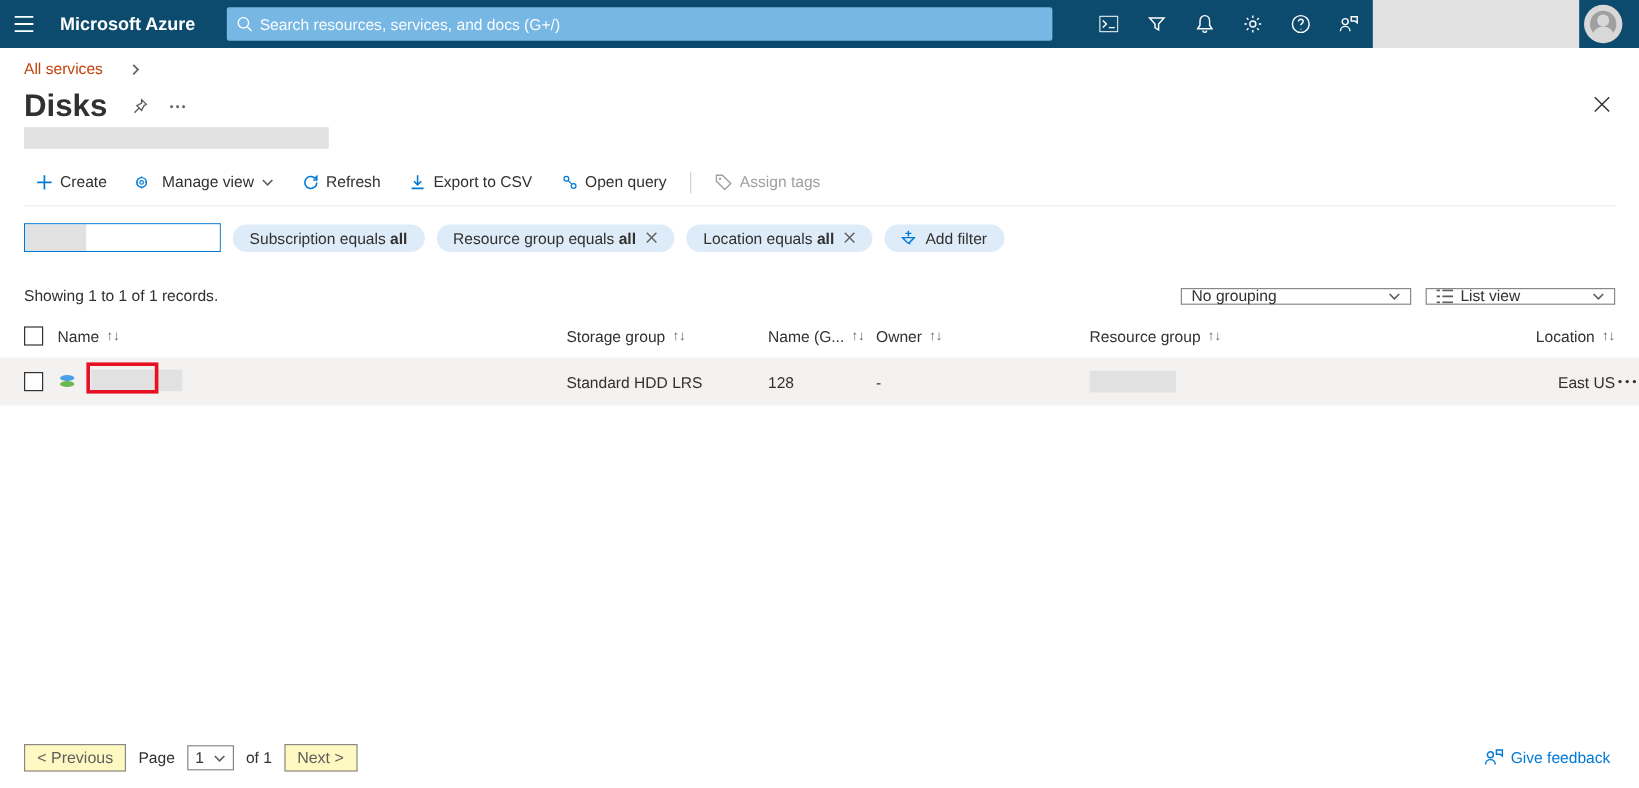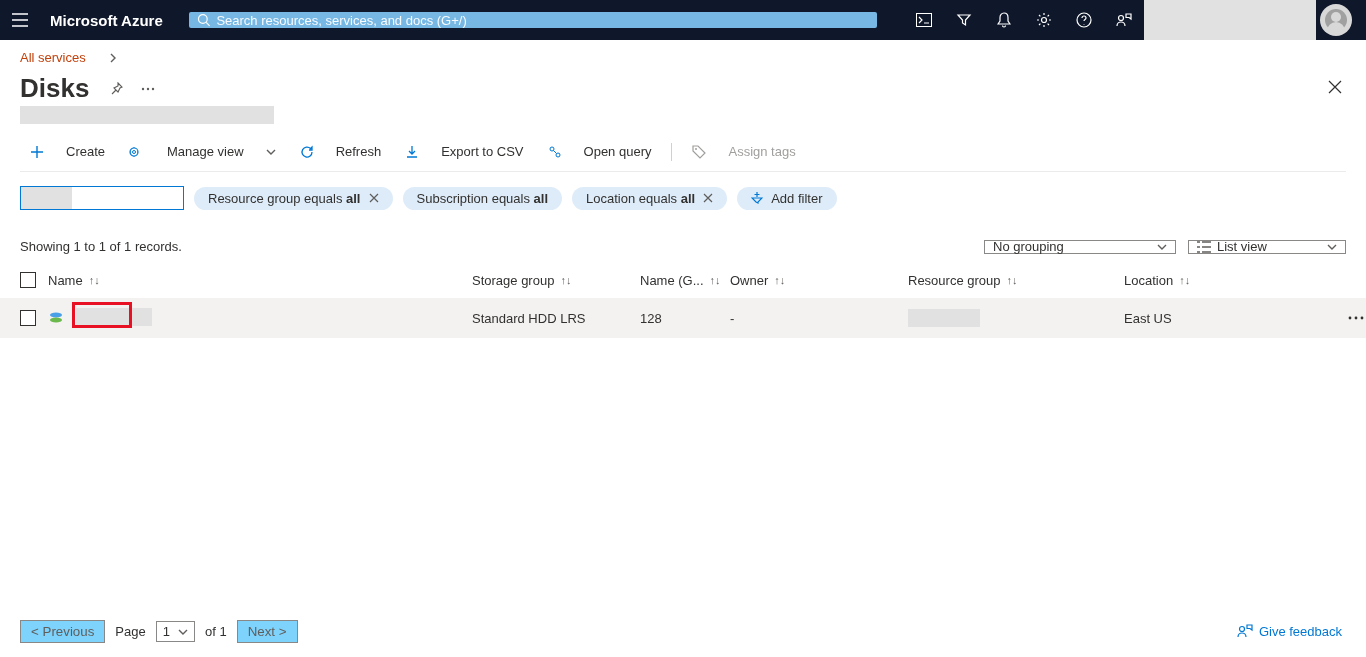--- a/index.html
+++ b/index.html
@@ -8,31 +8,31 @@
   font-size: 13px;
   color: #323130;
   background: #fff;
   width: 1366px;
   height: 657px;
   overflow: hidden;
   position: relative;
 }
 .topbar {
   height: 40px;
-  background: #0f172a;
+  background: #0c4a6e;
   display: flex;
   align-items: center;
   color: #fff;
   padding: 0 10px 0 0;
 }
 .hamburger { width: 40px; display:flex; align-items:center; justify-content:center; cursor:pointer;}
 .brand { font-weight:600; font-size:15px; padding: 0 18px 0 10px; white-space:nowrap;}
 .searchbar {
   flex: 0 0 688px;
-  height: 16px;
+  height: 28px;
   background: #77b7e4;
   border-radius: 2px;
   display: flex;
   align-items: center;
   padding: 0 8px;
   margin-left: 8px;
 }
 .searchbar svg { margin-right:6px; }
 .searchbar input {
   background: transparent; border:none; outline:none;
@@ -57,21 +57,21 @@
 .content { padding: 10px 20px 0 20px; }
 .breadcrumb { font-size:13px; color:#c2410c; display:flex; align-items:center; gap:23px;}
 .breadcrumb .chev { color:#605e5c;}
 .title-row { display:flex; align-items:center; margin-top:8px;}
 .page-title { font-size:26px; font-weight:600; margin-right:14px;}
 .title-icon-btn { width:26px; height:26px; display:flex;align-items:center;justify-content:center; cursor:pointer; color:#605e5c; margin-right:6px;}
 .close-btn { position:absolute; right:24px; top:80px; cursor:pointer; color:#323130;}
 .subtitle-redact { width:254px; height:18px; background:#e1e1e1; margin-top:2px;}
 
 .toolbar { display:flex; align-items:center; margin-top:16px; gap:4px; border-bottom:1px solid #edebe9; padding-bottom:8px;}
-.toolbar .tbtn { display:flex; align-items:center; gap:22px; padding:4px 10px; cursor:pointer; color:#323130; font-size:13px;}
+.toolbar .tbtn { display:flex; align-items:center; gap:6px; padding:4px 10px; cursor:pointer; color:#323130; font-size:13px;}
 .toolbar .tbtn svg { color:#0078d4;}
 .toolbar .sep { width:1px; height:18px; background:#d2d0ce; margin: 0 6px;}
 .toolbar .tbtn.disabled { color:#a19f9d;}
 .toolbar .tbtn.disabled svg{ color:#a19f9d;}
 
 .filter-row { display:flex; align-items:center; margin-top:14px; gap:10px;}
 .filter-input-wrap {
   width:164px; height:24px; border:1px solid #0078d4; display:flex;
 }
 .filter-input-wrap .redact { width:76px; background:#e1e1e1;}
@@ -90,34 +90,34 @@
 .dropdown.list { min-width:158px;}
 .dropdown.list svg.pre{margin-right:6px;color:#605e5c;}
 
 .table-head { display:flex; align-items:center; margin-top:14px; padding:4px 0 10px 0; font-size:13px; color:#323130;}
 .col-check{width:28px; display:flex; align-items:center;}
 .col-name{width:424px; display:flex; align-items:center; gap:6px;}
 .col-storage{width:168px; display:flex; align-items:center; gap:6px;}
 .col-size{width:90px; display:flex; align-items:center; gap:6px;}
 .col-owner{width:178px; display:flex; align-items:center; gap:6px;}
 .col-rg{width:216px; display:flex; align-items:center; gap:6px;}
-.col-loc{flex:1; display:flex; align-items:center; gap:6px;}
+.col-loc{flex:1; display:flex; align-items:center; gap:6px;justify-content:flex-end;}
 .checkbox{width:16px;height:16px;border:1px solid #323130; background:#fff; cursor:pointer;}
 .sort-arrow{color:#605e5c; font-size:11px;}
 
 .table-row { display:flex; align-items:center; height:40px; background:#f3f2f1; font-size:13px; position:relative; margin:0 -20px; padding: 0 20px;}
 .table-row .col-name .disk-icon{ margin-right:6px;}
 .name-redact-wrap{position:relative; display:inline-block;}
 .red-box{position:absolute; left:-4px; top:-6px; width:60px; height:26px; border:3px solid #e81123; pointer-events:none;}
 .name-redact{ width:76px; height:18px; background:#e1e1e1; display:inline-block;}
 .rg-redact{ width:72px; height:18px; background:#e1e1e1; display:inline-block;}
 .row-more{ position:absolute; right:2px; color:#323130; cursor:pointer;}
 
 .pager { position:absolute; bottom:14px; left:20px; display:flex; align-items:center; gap:10px; font-size:13px;}
-.pager .pgbtn{ border:1px solid #8a8886; padding:3px 10px; background:#7dd3fc; cursor:pointer; color:#605e5c;}
+.pager .pgbtn{ border:1px solid #8a8886; padding:3px 10px; background:#fef9c3; cursor:pointer; color:#605e5c;}
 .pager .page-sel{border:1px solid #8a8886; padding:2px 6px; display:flex; align-items:center; gap:8px; cursor:pointer;}
 .feedback{position:absolute; bottom:18px; right:24px; color:#0078d4; display:flex; align-items:center; gap:6px; font-size:13px; cursor:pointer;}
 
 svg{display:block;}
 </style>
 </head>
 <body>
 
 <div class="topbar">
   <div class="hamburger">
@@ -255,29 +255,29 @@
       <span>Assign tags</span>
     </div>
   </div>
 
   <div class="filter-row">
     <div class="filter-input-wrap">
       <div class="redact"></div>
       <input type="text" style="">
     </div>
     <div class="pill">
+      <span><span>Subscription equals </span><b>all</b></span>
+    </div>
+    <div class="pill">
       <span><span>Resource group equals </span><b>all</b></span>
       <span class="x">
         <svg width="10" height="10" viewBox="0 0 10 10">
             <path d="M1 1l8 8M9 1l-8 8" stroke="#605e5c" stroke-width="1.2"></path>
           </svg>
       </span>
-    </div>
-    <div class="pill">
-      <span><span>Subscription equals </span><b>all</b></span>
     </div>
     <div class="pill">
       <span><span>Location equals </span><b>all</b></span>
       <span class="x">
         <svg width="10" height="10" viewBox="0 0 10 10">
             <path d="M1 1l8 8M9 1l-8 8" stroke="#605e5c" stroke-width="1.2"></path>
           </svg>
       </span>
     </div>
     <div class="pill addf">

